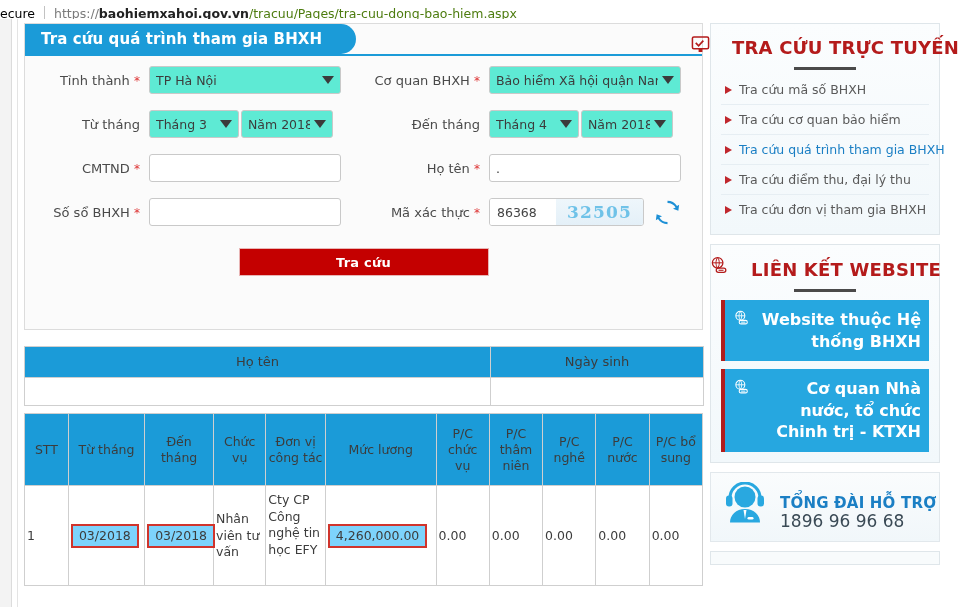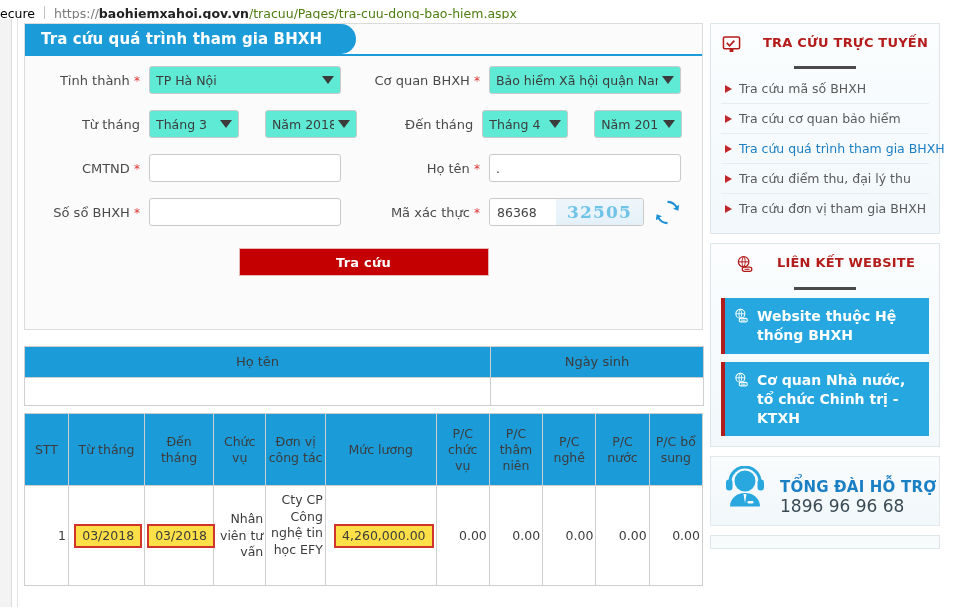--- a/index.html
+++ b/index.html
@@ -104,21 +104,21 @@
   .sel-text { flex: 1; white-space: nowrap; overflow: hidden; }
   .caret {
     width: 0; height: 0; flex: none;
     border-left: 6px solid transparent;
     border-right: 6px solid transparent;
     border-top: 8px solid #3b3b3b;
     margin-left: 4px;
   }
   .w-wide   { width: 192px; }
   .w-month  { width: 90px;  }
-  .w-year   { width: 92px; margin-left: 26px; }
+  .w-year   { width: 92px; margin-left: 2px; }
   .w-input  { width: 192px; }
   .w-cap    { width: 155px; padding: 0; }
 
   .cap-typed {
     width: 66px; height: 100%;
     display: flex; align-items: center;
     padding-left: 7px;
     font-size: 12.5px; color: #444;
     background: #fff;
   }
@@ -159,49 +159,49 @@
     padding: 6px 2px; line-height: 1.25;
     border-color: #1b9bd8;
   }
   .tbl-top { margin-top: 16px; }
   .tbl-top .thead-cell { padding: 7px 2px; font-size: 13px; }
   .tbl-top td.empty { height: 28px; background: #fff; }
 
   .tbl-main { margin-top: 7px; }
   .tbl-main .thead-cell { height: 72px; vertical-align: middle; font-size: 12.5px; }
   .tbl-main td.cell {
-    text-align: right; vertical-align: middle;
+    text-align: left; vertical-align: middle;
     background: #fff; padding: 6px 2px;
     line-height: 1.32; height: 100px;
   }
   .tbl-main td.cell.top { vertical-align: top; }
   .hl {
     display: inline-block;
     border: 2px solid #d0342c;
     padding: 2px 6px;
-    background: #fde047;
+    background: #7dd3fc;
     white-space: nowrap;
   }
 
   
   .sidebar {
     position: absolute; left: 710px; top: 4px;
     width: 230px;
   }
   .panel {
     border: 1px solid #dfe6ea;
     background: linear-gradient(180deg,#fbfdfe 0%,#f2f8fb 100%);
     margin-bottom: 9px;
     padding: 11px 10px 10px 10px;
   }
   .panel-head {
-    display: flex; align-items: flex-start; justify-content: center;
+    display: flex; align-items: flex-end; justify-content: center;
     gap: 22px;
     color: #b41b1b;
-    font-size: 13px; font-weight: bold;
+    font-size: 18px; font-weight: bold;
     letter-spacing: .2px;
     white-space: nowrap;
   }
   .panel-rule {
     width: 62px; height: 3px; background: #4a4a4a;
     margin: 9px auto 5px auto;
   }
   .slist { list-style: none; }
   .slist li {
     display: flex; align-items: center; gap: 7px;
@@ -218,26 +218,27 @@
     width: 0; height: 0; flex: none;
     border-top: 4.5px solid transparent;
     border-bottom: 4.5px solid transparent;
     border-left: 7px solid #c0272d;
   }
 
   .linkbtn {
     background: #26a7e0;
     border-left: 4px solid #b01d1d;
     color: #ffffff;
-    font-size: 14px; font-weight: bold;
+    font-size: 16px; font-weight: bold;
     padding: 9px 8px 9px 8px;
     margin-top: 8px;
     display: flex; align-items: flex-start; gap: 7px;
     line-height: 1.35;
     cursor: pointer;
+    text-align: right;
   }
   .linkbtn .gicon { flex: none; margin-top: 1px; }
 
   .hotline {
     border: 1px solid #e2e8ec;
     background: linear-gradient(180deg,#fafcfd 0%,#f1f7fa 100%);
     padding: 9px 8px;
     display: flex; align-items: center; gap: 9px;
   }
   .hotline-text { line-height: 1.15; margin-top: 12px; }

